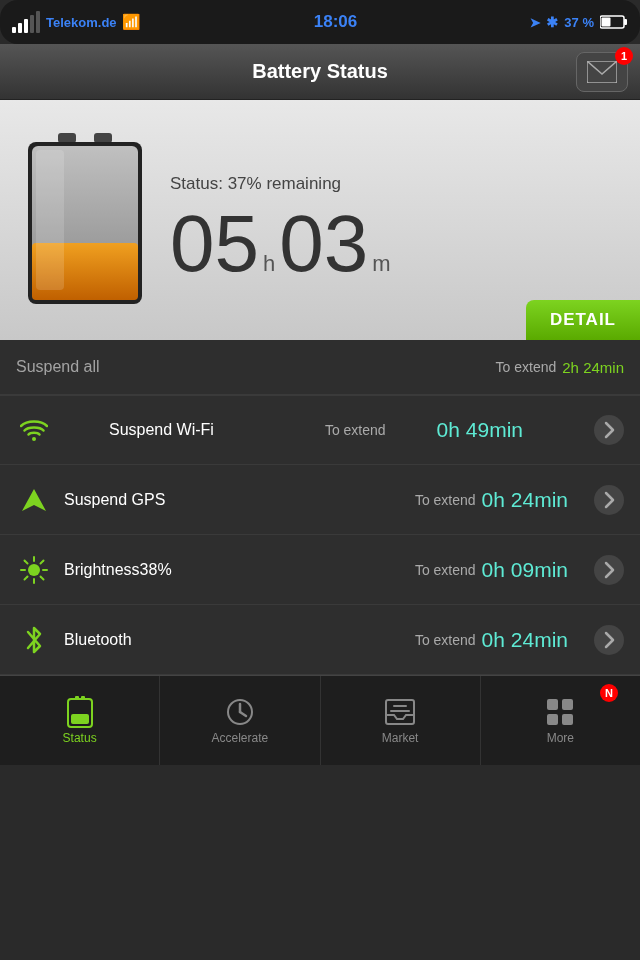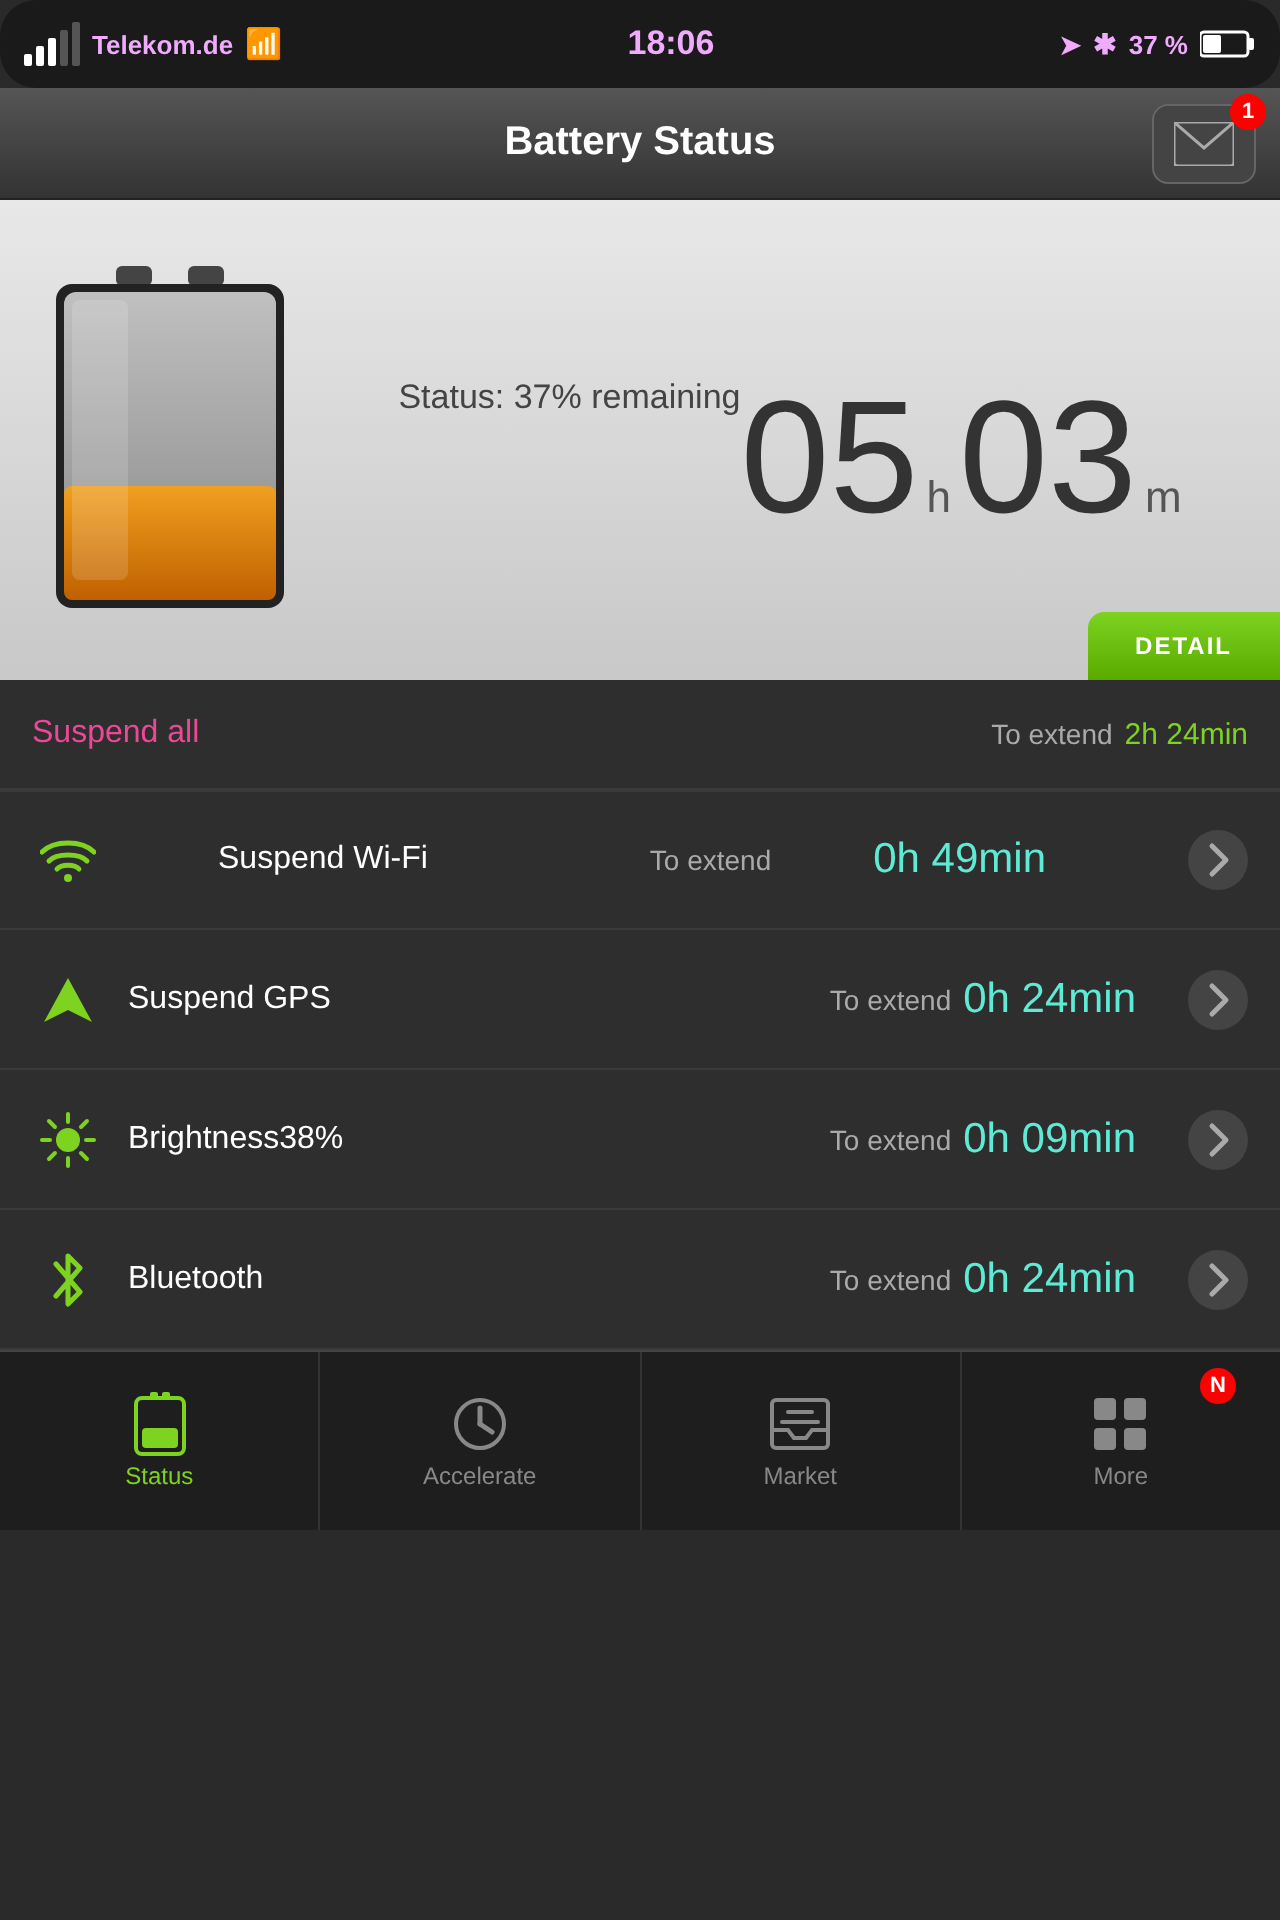--- a/index.html
+++ b/index.html
@@ -12,21 +12,21 @@
     }
 
     
     #status-bar {
       height: 44px;
       background: #1a1a1a;
       display: flex;
       align-items: center;
       justify-content: space-between;
       padding: 0 12px;
-      color: #f0abfc;
+      color: #3b82f6;
       font-size: 13px;
       font-weight: 600;
       border-radius: 18px;
     }
     .status-left { display: flex; align-items: center; gap: 6px; }
     .status-center { font-size: 17px; font-weight: bold; }
     .status-right { display: flex; align-items: center; gap: 6px; }
 
     
     .signal-bars { display: flex; align-items: flex-end; gap: 2px; }
@@ -96,21 +96,21 @@
     
     .battery-svg-wrap {
       width: 130px;
       height: 185px;
     }
 
     .battery-info {
       flex: 1;
       padding-left: 20px;
       display: flex;
-      flex-direction: row;
+      flex-direction: column;
       justify-content: center;
       margin-top: 17px;
     }
 
     .battery-status-text {
       color: #444;
       font-size: 17px;
       margin-bottom: 10px;
     }
 
@@ -131,21 +131,21 @@
       font-weight: 400;
     }
 
     .detail-btn {
       position: absolute;
       bottom: 0;
       right: 0;
       background: linear-gradient(180deg, #6fc c 0%, #4db300 100%);
       background: linear-gradient(180deg, #7dd320 0%, #5aaa00 100%);
       color: white;
-      font-size: 12px;
+      font-size: 17px;
       font-weight: bold;
       padding: 10px 24px;
       border-radius: 8px 0 0 0;
       cursor: pointer;
       letter-spacing: 1px;
     }
 
     
     #items-list {
       background: #2e2e2e;
@@ -212,21 +212,21 @@
 
     
     .suspend-all-row {
       border-bottom: 1px solid #3a3a3a;
       display: flex;
       align-items: center;
       padding: 0 16px;
       height: 55px;
     }
     .suspend-all-label {
-      color: #ec4899;
+      color: #a3a3a3;
       font-size: 16px;
       flex: 1;
     }
     .suspend-all-extend { color: #aaa; font-size: 14px; margin-right: 6px; }
     .suspend-all-time { color: #7dd320; font-size: 15px; font-weight: 500; }
 
     
     #tab-bar {
       height: 90px;
       background: #1e1e1e;

